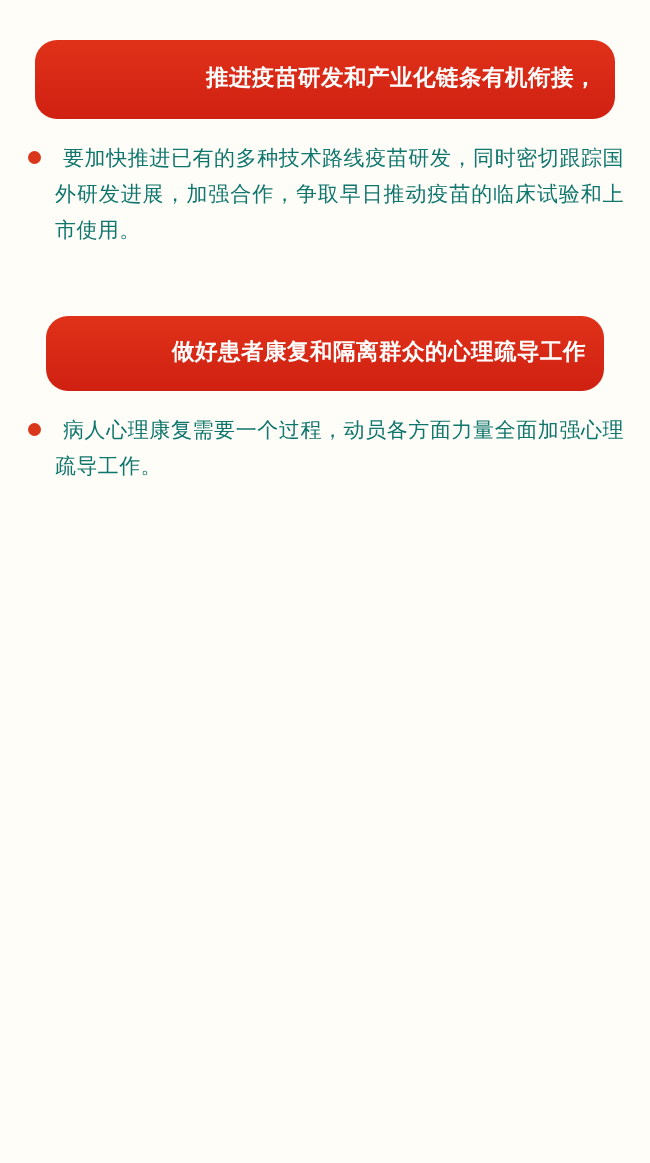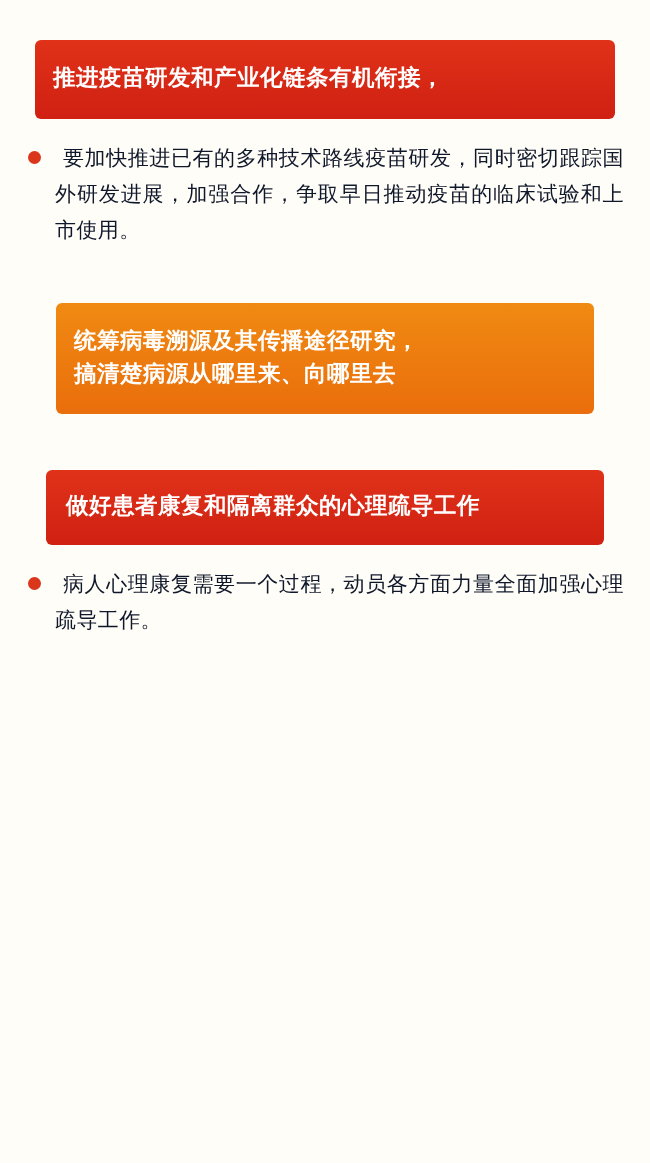--- a/index.html
+++ b/index.html
@@ -19,23 +19,23 @@
     min-height: 1163px;
     box-sizing: border-box;
     padding: 0 18px;
     background: #fffdf7;
     position: relative;
   }
   .section {
     margin: 0;
   }
   .banner {
-    border-radius: 6px;
+    border-radius: 22px;
     color: #ffffff;
-    text-align: left;
+    text-align: right;
     font-weight: bold;
     line-height: 1.45;
     letter-spacing: 0.5px;
     box-sizing: border-box;
   }
   .banner.red {
     background: linear-gradient(180deg, #e03219 0%, #cf2012 100%);
   }
   .banner.orange {
     background: linear-gradient(180deg, #f08a12 0%, #ea6e0c 100%);
@@ -61,21 +61,21 @@
     padding: 20px 18px 22px 20px;
     font-size: 22.5px;
   }
   .para {
     display: flex;
     align-items: flex-start;
     font-size: 21px;
     line-height: 1.72;
     letter-spacing: 0.4px;
     margin: 21px 8px 0 10px;
-    color: #0f172a;
+    color: #0f766e;
     text-align: justify;
   }
   .para .dot {
     flex: 0 0 auto;
     width: 13px;
     height: 13px;
     border-radius: 50%;
     background: #d9361c;
     margin-top: 11px;
     margin-right: 14px;
@@ -98,24 +98,20 @@
     </div>
     <div class="para">
       <span class="dot"></span>
       <span class="ptext">要加快推进已有的多种技术路线疫苗研发，同时密切跟踪国外研发进展，加强合作，争取早日推动疫苗的临床试验和上市使用。</span>
     </div>
   </div>
 
   <div class="block-gap-1"></div>
 
   <div class="section">
-    <div class="banner orange banner-2">
-      <span class="bline">统筹病毒溯源及其传播途径研究，</span>
-      <span class="bline">搞清楚病源从哪里来、向哪里去</span>
-    </div>
   </div>
 
   <div class="block-gap-1"></div>
 
   <div class="section">
     <div class="banner red banner-3">
       <span class="bline">做好患者康复和隔离群众的心理疏导工作</span>
     </div>
     <div class="para">
       <span class="dot"></span>

